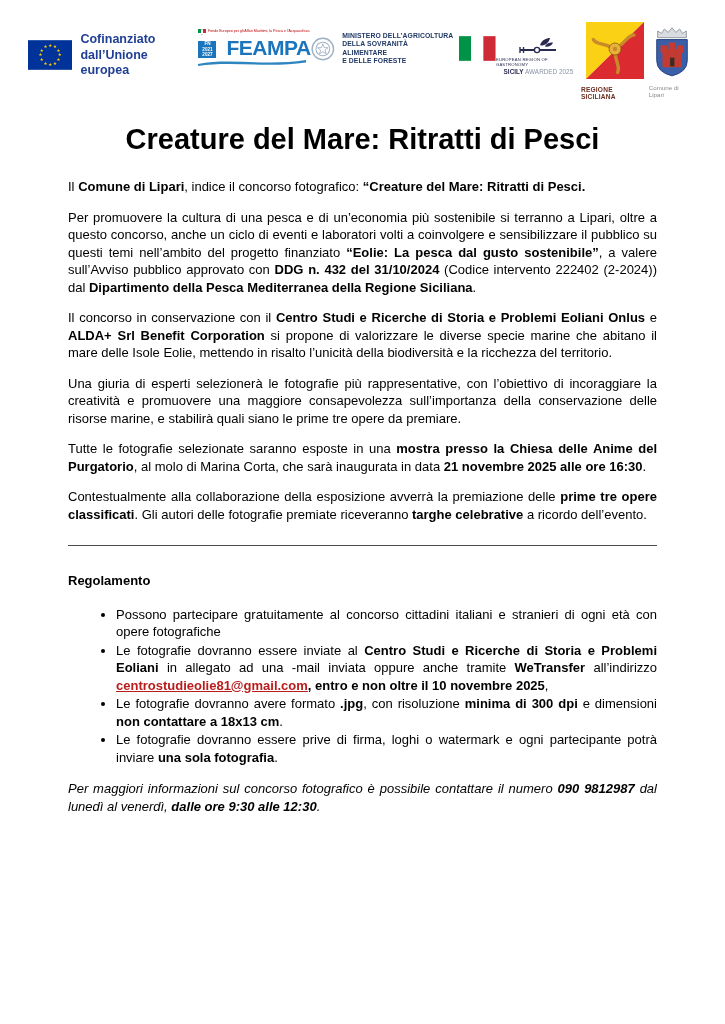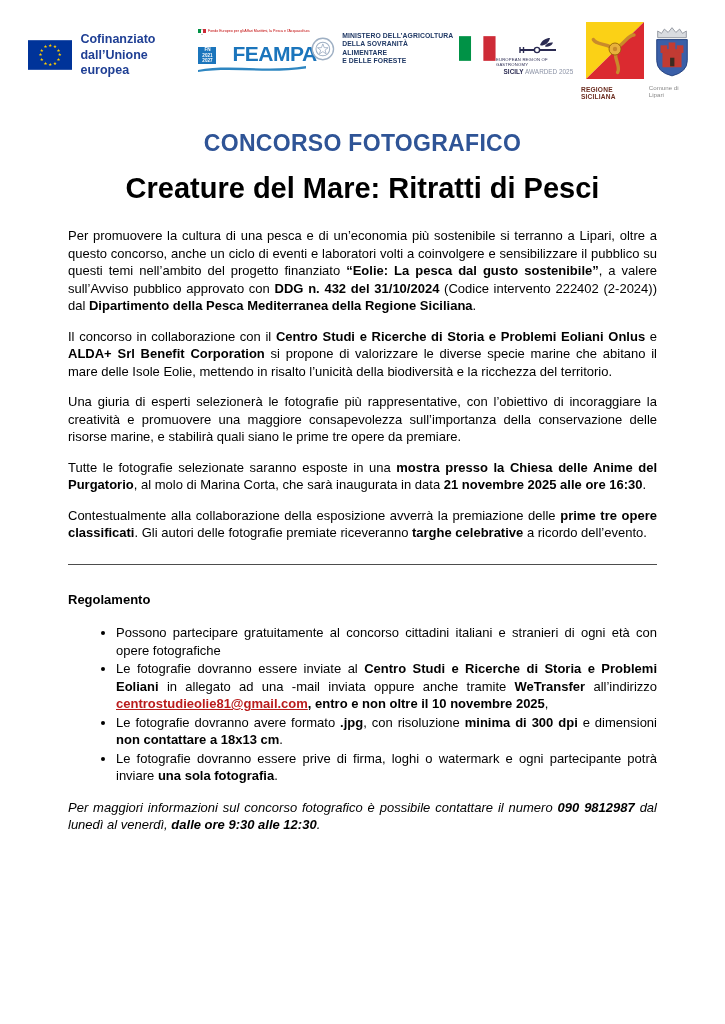--- a/index.html
+++ b/index.html
@@ -11,21 +11,21 @@
   
   .logos{display:flex;justify-content:space-between;align-items:flex-start;margin:0 -40px;height:88px;}
   .logo{display:flex;flex-direction:column;align-items:center;}
   .eu{flex-direction:row;gap:8px;margin-top:12px;align-items:center;}
   .eu-text{color:#1F3F94;font-weight:bold;font-size:12.5px;line-height:1.25;}
   .feampa{margin-top:8px;width:112px;align-items:flex-start;}
   .feampa-top{display:flex;align-items:center;gap:2px;height:6px;}
   .mini-flag{display:flex;height:4px;}
   .mini-flag span{width:2.5px;height:4px;display:block;}
   .feampa-topline{font-size:3.6px;color:#C00000;white-space:nowrap;}
-  .feampa-main{display:flex;align-items:flex-end;gap:16px;margin-top:11px;}
+  .feampa-main{display:flex;align-items:flex-end;gap:10px;margin-top:5px;}
   .fn-box{background:#1B75BC;color:#fff;font-size:4.6px;font-weight:bold;line-height:1.15;
           width:18px;height:17px;display:flex;flex-direction:column;align-items:center;justify-content:center;}
   .feampa-name{color:#1B75BC;font-weight:800;font-size:21px;line-height:0.9;letter-spacing:-0.5px;}
   .ministry{flex-direction:row;gap:6px;margin-top:12px;align-items:center;}
   .ministry-text{color:#1F3864;font-weight:bold;font-size:6.8px;line-height:1.25;letter-spacing:0.1px;}
   .gastronomy{margin-top:16px;width:86px;}
   .gastro-l1{font-size:4.2px;color:#2B2B52;margin-top:2px;letter-spacing:0.2px;}
   .gastro-l2{font-size:6.4px;color:#8C93A6;margin-top:1px;}
   .gastro-l2 .sic{color:#2B2B52;font-weight:bold;}
   .sicily{margin-top:2px;}
@@ -154,26 +154,26 @@
         <rect x="10" y="20" width="7" height="8" fill="#C23B33"></rect>
         <rect x="27" y="20" width="7" height="8" fill="#C23B33"></rect>
         <rect x="18.5" y="17" width="7" height="10" fill="#C23B33"></rect>
         <rect x="20" y="33" width="4.5" height="9" fill="#3B2B20"></rect>
       </svg>
       <div class="lipari-caption">Comune di Lipari</div>
     </div>
 
   </header>
 
-  <div class="kicker">CONCORSO FOTOGRAFICO</div>
   <h1 class="main-title">Creature del Mare: Ritratti di Pesci</h1>
 
   <main class="content">
+    <p><span>Il </span><span class="b">Comune di Lipari</span><span>, indice il concorso fotografico: </span><span class="b">“Creature del Mare: Ritratti di Pesci.</span></p>
     <p><span>Per promuovere la cultura di una pesca e di un’economia più sostenibile si terranno a Lipari, oltre a questo concorso, anche un ciclo di eventi e laboratori volti a coinvolgere e sensibilizzare il pubblico su questi temi nell’ambito del progetto finanziato </span><span class="b">“Eolie: La pesca dal gusto sostenibile”</span><span>, a valere sull’Avviso pubblico approvato con </span><span class="b">DDG n. 432 del 31/10/2024</span><span> (Codice intervento 222402 (2-2024)) dal </span><span class="b">Dipartimento della Pesca Mediterranea della Regione Siciliana</span><span>.</span></p>
-    <p><span>Il concorso in collaborazione con il </span><span class="b">Centro Studi e Ricerche di Storia e Problemi Eoliani Onlus</span><span> e </span><span class="b">ALDA+ Srl Benefit Corporation</span><span> si propone di valorizzare le diverse specie marine che abitano il mare delle Isole Eolie, mettendo in risalto l’unicità della biodiversità e la ricchezza del territorio.</span></p>
+    <p><span>Il concorso in conservazione con il </span><span class="b">Centro Studi e Ricerche di Storia e Problemi Eoliani Onlus</span><span> e </span><span class="b">ALDA+ Srl Benefit Corporation</span><span> si propone di valorizzare le diverse specie marine che abitano il mare delle Isole Eolie, mettendo in risalto l’unicità della biodiversità e la ricchezza del territorio.</span></p>
     <p><span>Una giuria di esperti selezionerà le fotografie più rappresentative, con l’obiettivo di incoraggiare la creatività e promuovere una maggiore consapevolezza sull’importanza della conservazione delle risorse marine, e stabilirà quali siano le prime tre opere da premiare.</span></p>
     <p><span>Tutte le fotografie selezionate saranno esposte in una </span><span class="b">mostra presso la Chiesa delle Anime del Purgatorio</span><span>, al molo di Marina Corta, che sarà inaugurata in data </span><span class="b">21 novembre 2025 alle ore 16:30</span><span>.</span></p>
     <p><span>Contestualmente alla collaborazione della esposizione avverrà la premiazione delle </span><span class="b">prime tre opere classificati</span><span>. Gli autori delle fotografie premiate riceveranno </span><span class="b">targhe celebrative</span><span> a ricordo dell’evento.</span></p>
 
     <hr class="sep">
 
     <div class="reg-heading">Regolamento</div>
 
     <ul class="rules">
       <li><span>Possono partecipare gratuitamente  al concorso cittadini italiani e stranieri  di ogni età con opere fotografiche</span></li>

